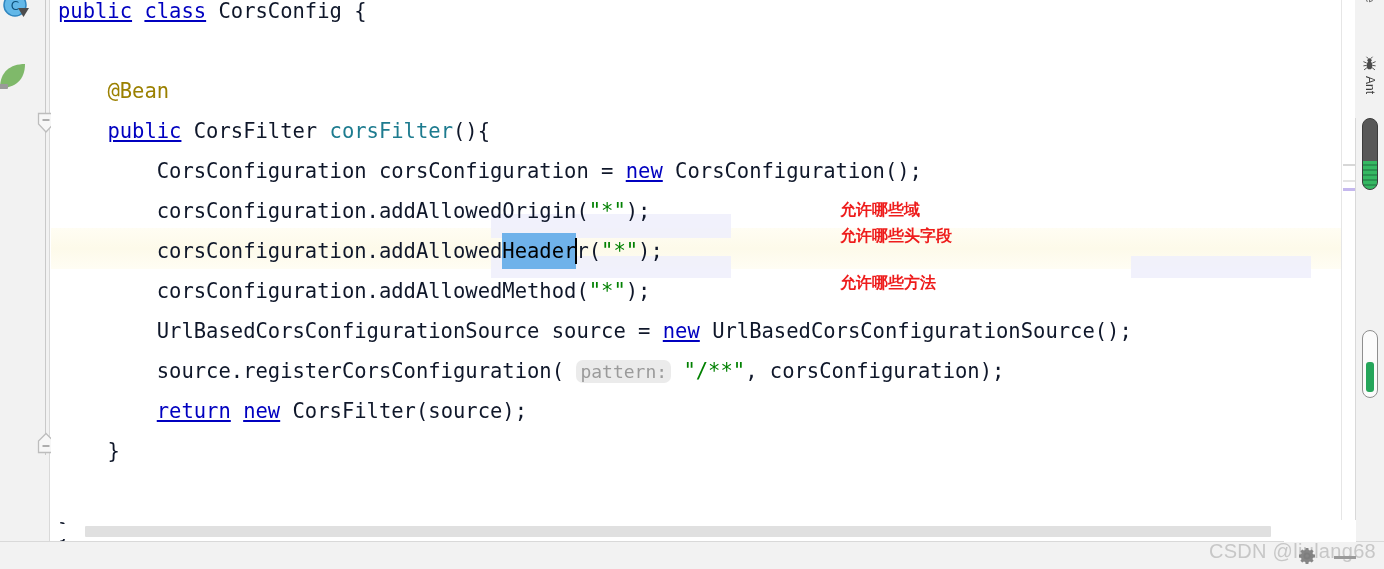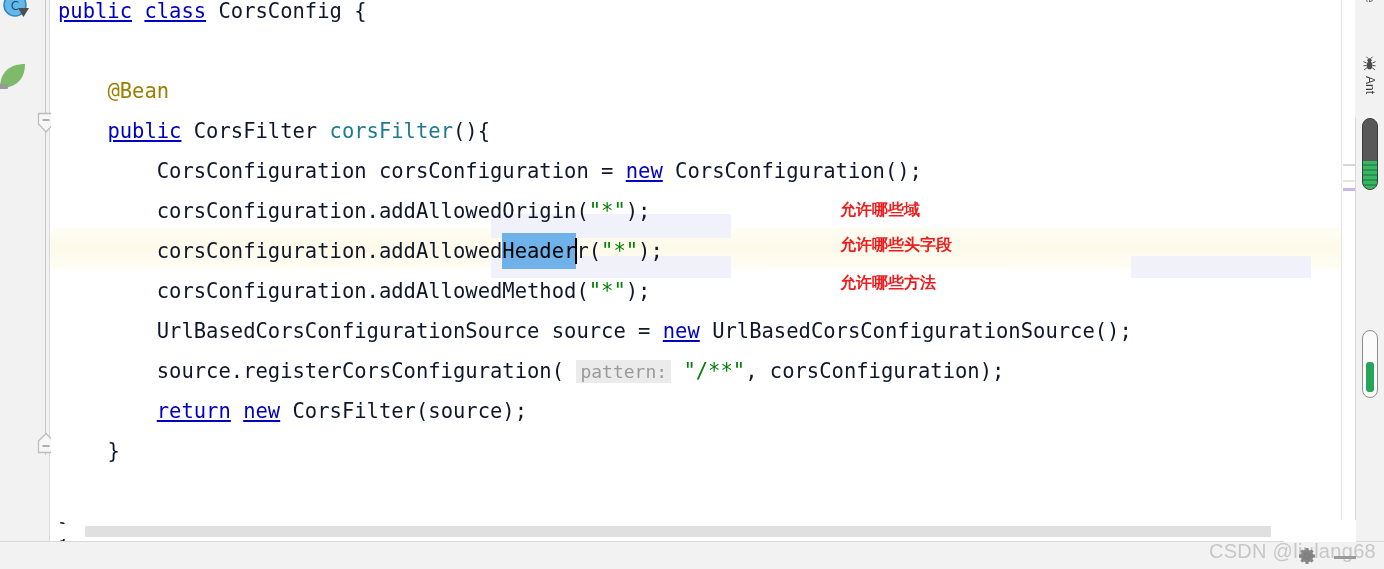--- a/index.html
+++ b/index.html
@@ -87,21 +87,21 @@
     vertical-align: -6px;
     height: 26px;
     margin-left: -1px;
     margin-right: -1px;
   }
 
   
   .inlay {
     color: #9a9a9a;
     background: #ebebeb;
-    border-radius: 0;
+    border-radius: 7px;
     padding: 1px 4px;
     font-size: 18px;
   }
 
   
   .current-line {
     position: absolute;
     left: 0; top: 228px;
     width: 1384px; height: 41px;
     background: linear-gradient(180deg,#fffdf3 0%, #fdfaea 50%, #fffdf4 100%);
@@ -286,21 +286,21 @@
   <div class="editor">
     <div class="current-line"></div>
     <div class="usage-hl" style="left:440px; top:214px; width:240px; height:24px;"></div>
     <div class="usage-hl" style="left:440px; top:256px; width:240px; height:22px;"></div>
     <div class="usage-hl" style="left:1080px; top:256px; width:180px; height:22px;"></div>
     <div class="code" id="code-root"><div class="code-line"><span class="pln"></span><span class="kw">public</span><span class="pln"> </span><span class="kw">class</span><span class="pln"> CorsConfig {</span></div><div class="code-line"><span class="pln"></span></div><div class="code-line"><span class="pln">    </span><span class="ann">@Bean</span></div><div class="code-line"><span class="pln">    </span><span class="kw">public</span><span class="pln"> CorsFilter </span><span class="mth">corsFilter</span><span class="pln">(){</span></div><div class="code-line"><span class="pln">        </span><span class="pln">CorsConfiguration corsConfiguration = </span><span class="kw">new</span><span class="pln"> CorsConfiguration();</span></div><div class="code-line"><span class="pln">        </span><span class="pln">corsConfiguration.addAllowedOrigin(</span><span class="str">"*"</span><span class="pln">);</span></div><div class="code-line"><span class="pln">        </span><span class="pln">corsConfiguration.addAllowed</span><span class="sel">Header</span><span class="caret"></span><span class="pln">r(</span><span class="str">"*"</span><span class="pln">);</span></div><div class="code-line"><span class="pln">        </span><span class="pln">corsConfiguration.addAllowedMethod(</span><span class="str">"*"</span><span class="pln">);</span></div><div class="code-line"><span class="pln">        </span><span class="pln">UrlBasedCorsConfigurationSource source = </span><span class="kw">new</span><span class="pln"> UrlBasedCorsConfigurationSource();</span></div><div class="code-line"><span class="pln">        </span><span class="pln">source.registerCorsConfiguration( </span><span class="inlay">pattern:</span><span class="pln"> </span><span class="str">"/**"</span><span class="pln">, corsConfiguration);</span></div><div class="code-line"><span class="pln">        </span><span class="kw">return</span><span class="pln"> </span><span class="kw">new</span><span class="pln"> CorsFilter(source);</span></div><div class="code-line"><span class="pln">    </span><span class="pln">}</span></div><div class="code-line"><span class="pln"></span></div><div class="code-line"><span class="pln"></span><span class="pln">}</span></div></div>
   </div>
 
   <div id="notes-root">
       <div class="note" style="left: 815px; top: 200px;">允许哪些域</div>
-      <div class="note" style="left: 815px; top: 235px;">允许哪些头字段</div>
+      <div class="note" style="left: 815px; top: 226px;">允许哪些头字段</div>
       <div class="note" style="left: 815px; top: 273px;">允许哪些方法</div>
     </div>
 
   <div class="hscroll-track"></div>
   <div class="hscroll-thumb"></div>
 
   <div class="stripe">
     <div class="stripe-mark" style="top:164px; height:2px; background:#d7d7d7;"></div>
     <div class="stripe-mark" style="top:180px; height:2px; background:#e4e4e4;"></div>
     <div class="stripe-mark" style="top:188px; height:3px; background:#c5b8ee;"></div>

